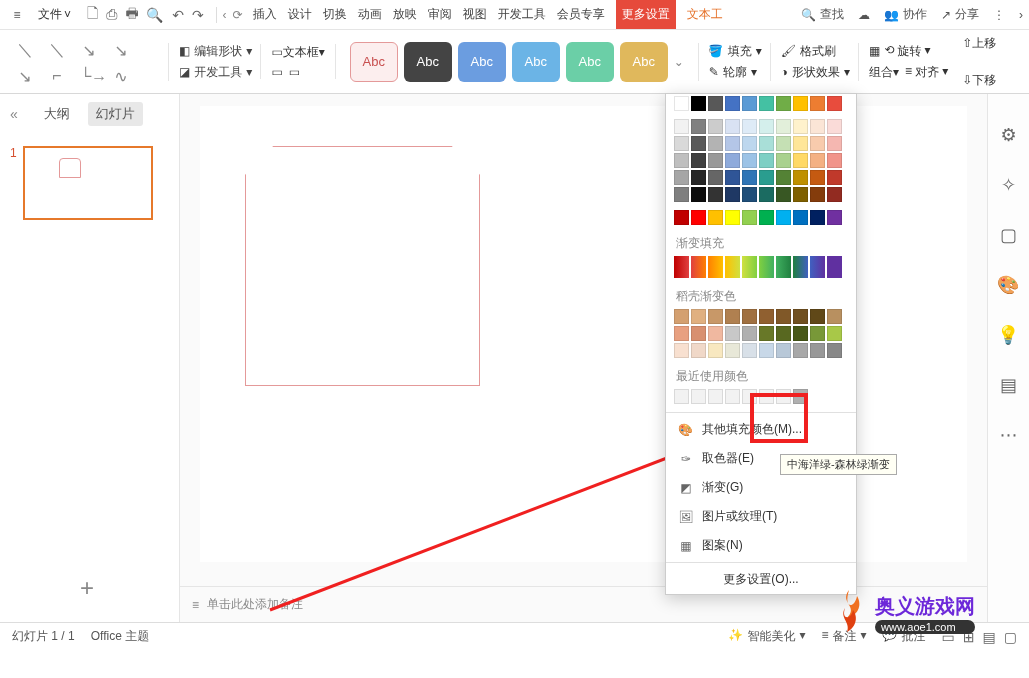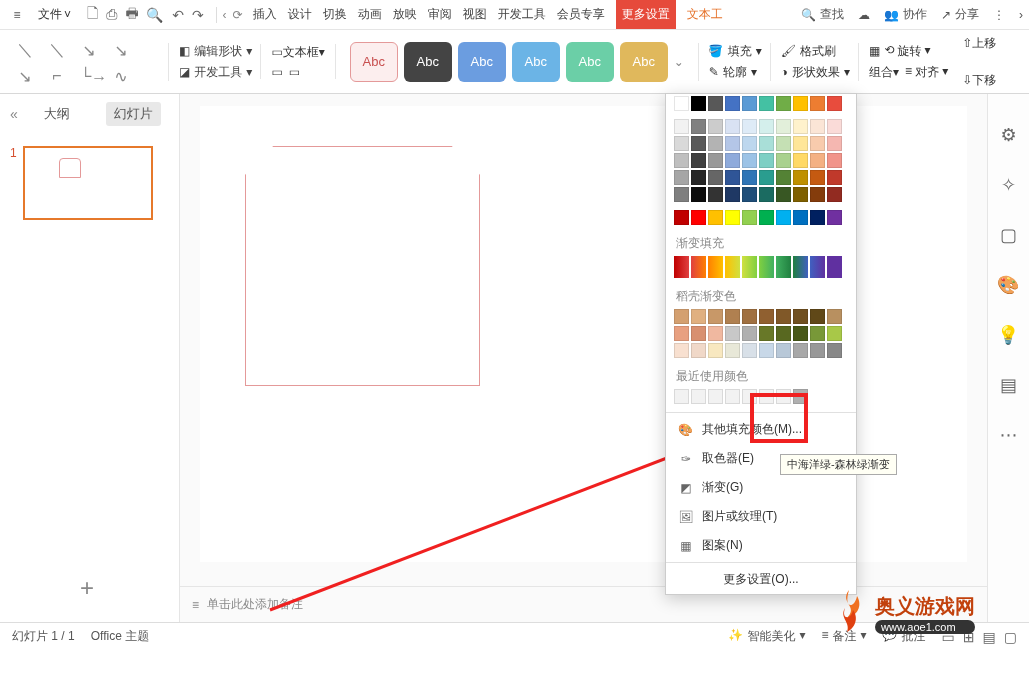--- a/index.html
+++ b/index.html
@@ -39,21 +39,21 @@
 .fmt-col div { display: flex; align-items: center; gap: 4px; }
 .group-col { display: flex; flex-direction: column; gap: 4px; border-left: 1px solid #e5e5e5; padding-left: 10px; }
 .group-col div { display: flex; align-items: center; gap: 4px; }
 .move-col { display: flex; flex-direction: column; gap: 20px; padding-left: 6px; }
 
 
 .main { display: flex; height: 528px; position: relative; }
 .left-panel { width: 180px; border-right: 1px solid #e5e5e5; background: #fff; }
 .panel-tabs { display: flex; align-items: center; padding: 8px 10px; gap: 18px; }
 .panel-tab { font-size: 13px; color: #555; }
-.panel-tab.active { background: #e8e8e8; padding: 3px 8px; border-radius: 3px; margin-left: 18px; }
+.panel-tab.active { background: #e8e8e8; padding: 3px 8px; border-radius: 3px; }
 .collapse { font-size: 14px; color: #888; margin-right: 8px; }
 .thumb-area { padding: 12px 0; }
 .thumb-row { display: flex; align-items: flex-start; gap: 6px; padding: 0 10px; }
 .thumb-num { font-size: 12px; color: #d65030; }
 .thumb { width: 130px; height: 74px; border: 2px solid #e6792b; background: #fff; position: relative; }
 .thumb-shape { position: absolute; left: 34px; top: 10px; width: 22px; height: 20px; border: 1px solid #e49999; border-radius: 4px 4px 0 0; }
 .add-slide { position: absolute; bottom: 20px; left: 80px; font-size: 24px; color: #888; }
 
 .canvas-area { flex: 1; background: #fafafa; position: relative; }
 .slide-canvas { position: absolute; left: 20px; top: 12px; right: 20px; bottom: 60px; background: #fff; }
@@ -86,21 +86,21 @@
 
 
 .status-bar { height: 28px; background: #fff; border-top: 1px solid #ddd; display: flex; align-items: center; padding: 0 12px; font-size: 12px; color: #555; gap: 16px; }
 .status-bar .spacer { flex: 1; }
 .view-icons { display: flex; gap: 8px; color: #666; font-size: 14px; }
 
 
 .wm-logo { position: absolute; right: 0; bottom: 30px; width: 200px; height: 70px; z-index: 300; display: flex; align-items: center; gap: 6px; }
 .wm-flame { width: 40px; height: 50px; position: relative; }
 .wm-text { display: flex; flex-direction: column; }
-.wm-cn { font-size: 20px; font-weight: bold; color: #c2410c; }
+.wm-cn { font-size: 20px; font-weight: bold; color: #6d28d9; }
 .wm-url { font-size: 11px; background: #333; color: #fff; padding: 1px 6px; border-radius: 8px; }
 </style>
 </head>
 <body>
 
 <div class="top-menu">
   <span class="menu-icon">≡</span>
   <span class="file-btn">
     <span>文件</span>
     <span>˅</span>

